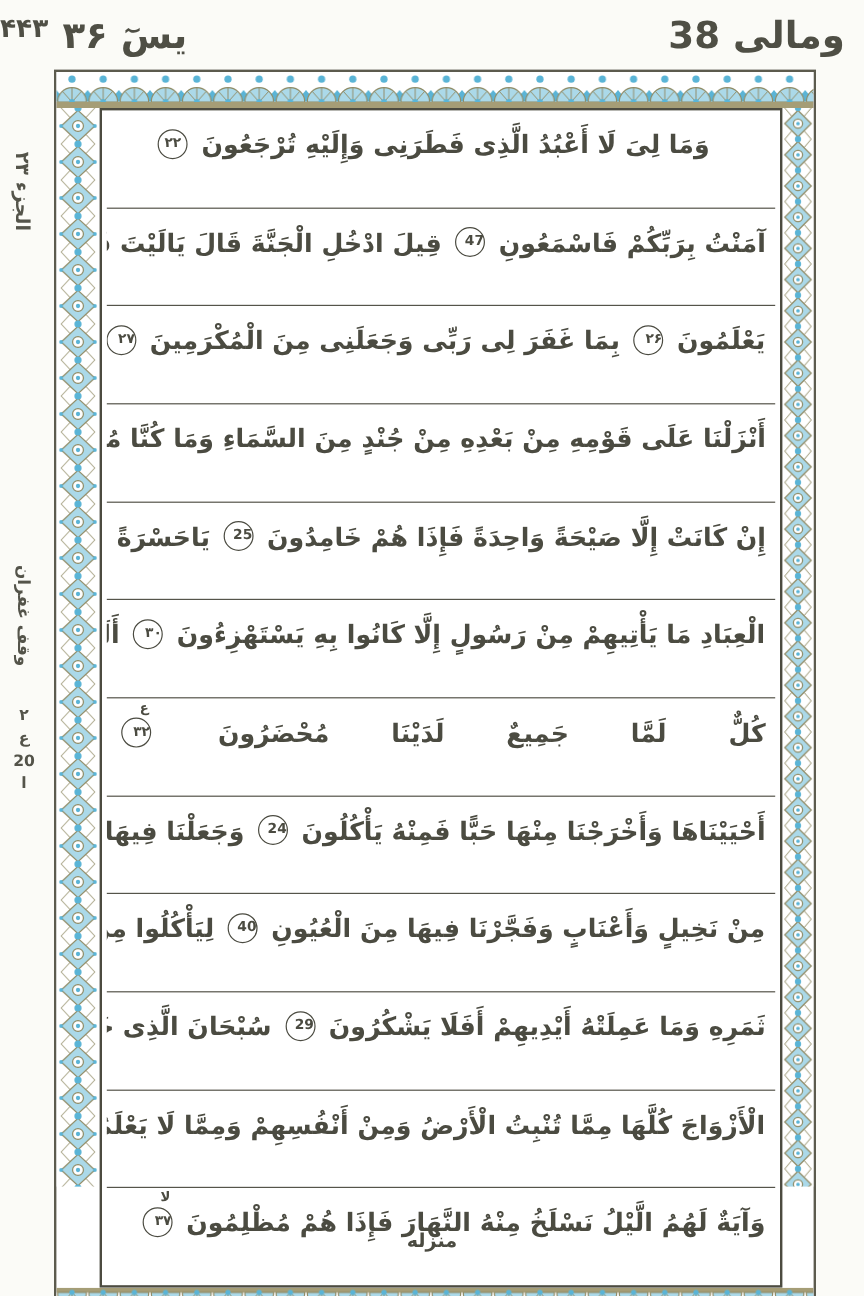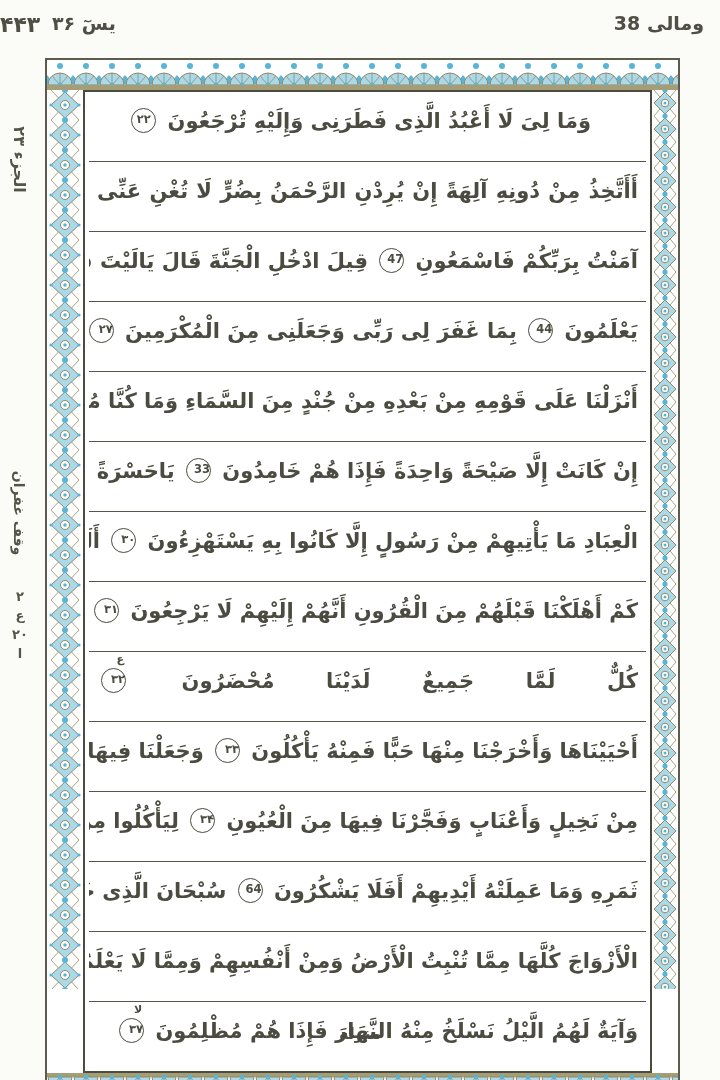--- a/index.html
+++ b/index.html
@@ -5,21 +5,21 @@
   html,body{margin:0;padding:0;}
   body{
     width:720px;height:1080px;position:relative;overflow:hidden;
     background:#fbfbf7;
     font-family:"DejaVu Sans", sans-serif;
     color:#4c4c42;
   }
   .page{position:absolute;inset:0;}
 
   
-  .hdr{position:absolute;top:12px;font-size:19px;font-weight:bold;color:#4f4f45;direction:rtl;white-space:nowrap;}
+  .hdr{position:absolute;top:12px;font-size:31px;font-weight:bold;color:#4f4f45;direction:rtl;white-space:nowrap;}
   .hdr-right{right:16px;}
   .hdr-center{left:0;right:0;text-align:left;font-size:22px;}
   .hdr-left{left:52px;}
 
   
   .frame{
     position:absolute;left:45px;top:58px;width:635px;height:1039px;
     box-sizing:border-box;border:2px solid #5c5b4e;background:#ffffff;
   }
   .bd{position:absolute;display:block;}
@@ -86,21 +86,21 @@
 
   <div class="hdr hdr-right">ومالى 38</div>
   <div class="hdr hdr-center">۴۴۳</div>
   <div class="hdr hdr-left">يسٓ ۳۶</div>
 
   <div class="mn mn-juz">الجزء ۲۳</div>
   <div class="mn mn-waqf">وقف غفران</div>
   <div class="mn mn-ruku">
       <div>۲</div>
       <div>ع</div>
-      <div>۲۰</div>
+      <div>20</div>
       <div>ا</div>
     </div>
 
   <div class="frame">
 
     <svg class="bd bd-top" xmlns="http://www.w3.org/2000/svg">
       <defs>
         <pattern id="ptTop" width="26" height="30" patternUnits="userSpaceOnUse">
           <rect width="26" height="30" fill="#ffffff"></rect>
           <circle cx="13" cy="6" r="3" fill="#5ab4d6"></circle>
@@ -156,31 +156,29 @@
           <circle cx="13" cy="13" r="1.5" fill="#5ab4d6"></circle>
           <circle cx="13" cy="0" r="2.6" fill="#5ab4d6"></circle>
           <circle cx="13" cy="26" r="2.6" fill="#5ab4d6"></circle>
         </pattern>
       </defs>
       <rect width="100%" height="100%" fill="url(#ptRight)"></rect>
     </svg>
 
     <div class="text-area">
         <div class="m-row center" dir="rtl"><span class="m-text">وَمَا لِىَ لَا أَعْبُدُ الَّذِى فَطَرَنِى وَإِلَيْهِ تُرْجَعُونَ</span> <span class="m-verse">۲۲</span> </div>
-        <div class="m-row" dir="rtl"><span class="m-text">أَأَتَّخِذُ مِنْ دُونِهِ آلِهَةً إِنْ يُرِدْنِ الرَّحْمَنُ بِضُرٍّ لَا تُغْنِ عَنِّى</span> </div>
         <div class="m-row" dir="rtl"><span class="m-text">آمَنْتُ بِرَبِّكُمْ فَاسْمَعُونِ</span> <span class="m-verse">47</span> <span class="m-text">قِيلَ ادْخُلِ الْجَنَّةَ قَالَ يَالَيْتَ قَوْمِى</span> </div>
-        <div class="m-row" dir="rtl"><span class="m-text">يَعْلَمُونَ</span> <span class="m-verse">44</span> <span class="m-text">بِمَا غَفَرَ لِى رَبِّى وَجَعَلَنِى مِنَ الْمُكْرَمِينَ</span> <span class="m-verse">۲۷</span>  </div>
+        <div class="m-row" dir="rtl"><span class="m-text">يَعْلَمُونَ</span> <span class="m-verse">۲۶</span> <span class="m-text">بِمَا غَفَرَ لِى رَبِّى وَجَعَلَنِى مِنَ الْمُكْرَمِينَ</span> <span class="m-verse">۲۷</span>  </div>
         <div class="m-row" dir="rtl"><span class="m-text">أَنْزَلْنَا عَلَى قَوْمِهِ مِنْ بَعْدِهِ مِنْ جُنْدٍ مِنَ السَّمَاءِ وَمَا كُنَّا مُنْزِلِينَ</span>  </div>
-        <div class="m-row" dir="rtl"><span class="m-text">إِنْ كَانَتْ إِلَّا صَيْحَةً وَاحِدَةً فَإِذَا هُمْ خَامِدُونَ</span> <span class="m-verse">33</span> <span class="m-text">يَاحَسْرَةً عَلَى</span> </div>
+        <div class="m-row" dir="rtl"><span class="m-text">إِنْ كَانَتْ إِلَّا صَيْحَةً وَاحِدَةً فَإِذَا هُمْ خَامِدُونَ</span> <span class="m-verse">25</span> <span class="m-text">يَاحَسْرَةً عَلَى</span> </div>
         <div class="m-row" dir="rtl"><span class="m-text">الْعِبَادِ مَا يَأْتِيهِمْ مِنْ رَسُولٍ إِلَّا كَانُوا بِهِ يَسْتَهْزِءُونَ</span> <span class="m-verse">۳۰</span> <span class="m-text">أَلَمْ يَرَوْا</span> </div>
-        <div class="m-row" dir="rtl"><span class="m-text">كَمْ أَهْلَكْنَا قَبْلَهُمْ مِنَ الْقُرُونِ أَنَّهُمْ إِلَيْهِمْ لَا يَرْجِعُونَ</span> <span class="m-verse">۳۱</span>  </div>
         <div class="m-row" dir="rtl"><span class="m-text">كُلٌّ لَمَّا جَمِيعٌ لَدَيْنَا مُحْضَرُونَ</span> <span class="m-verse">۳۲<span class="rk">ع</span></span>  </div>
-        <div class="m-row" dir="rtl"><span class="m-text">أَحْيَيْنَاهَا وَأَخْرَجْنَا مِنْهَا حَبًّا فَمِنْهُ يَأْكُلُونَ</span> <span class="m-verse">۳۳</span> <span class="m-text">وَجَعَلْنَا فِيهَا جَنَّاتٍ</span> </div>
-        <div class="m-row" dir="rtl"><span class="m-text">مِنْ نَخِيلٍ وَأَعْنَابٍ وَفَجَّرْنَا فِيهَا مِنَ الْعُيُونِ</span> <span class="m-verse">۳۴</span> <span class="m-text">لِيَأْكُلُوا مِنْ</span> </div>
-        <div class="m-row" dir="rtl"><span class="m-text">ثَمَرِهِ وَمَا عَمِلَتْهُ أَيْدِيهِمْ أَفَلَا يَشْكُرُونَ</span> <span class="m-verse">64</span> <span class="m-text">سُبْحَانَ الَّذِى خَلَقَ</span> </div>
+        <div class="m-row" dir="rtl"><span class="m-text">أَحْيَيْنَاهَا وَأَخْرَجْنَا مِنْهَا حَبًّا فَمِنْهُ يَأْكُلُونَ</span> <span class="m-verse">24</span> <span class="m-text">وَجَعَلْنَا فِيهَا جَنَّاتٍ</span> </div>
+        <div class="m-row" dir="rtl"><span class="m-text">مِنْ نَخِيلٍ وَأَعْنَابٍ وَفَجَّرْنَا فِيهَا مِنَ الْعُيُونِ</span> <span class="m-verse">40</span> <span class="m-text">لِيَأْكُلُوا مِنْ</span> </div>
+        <div class="m-row" dir="rtl"><span class="m-text">ثَمَرِهِ وَمَا عَمِلَتْهُ أَيْدِيهِمْ أَفَلَا يَشْكُرُونَ</span> <span class="m-verse">29</span> <span class="m-text">سُبْحَانَ الَّذِى خَلَقَ</span> </div>
         <div class="m-row" dir="rtl"><span class="m-text">الْأَزْوَاجَ كُلَّهَا مِمَّا تُنْبِتُ الْأَرْضُ وَمِنْ أَنْفُسِهِمْ وَمِمَّا لَا يَعْلَمُونَ</span>  </div>
         <div class="m-row right" dir="rtl"><span class="m-text">وَآيَةٌ لَهُمُ الَّيْلُ نَسْلَخُ مِنْهُ النَّهَارَ فَإِذَا هُمْ مُظْلِمُونَ</span> <span class="m-verse">۳۷<span class="rk">لا</span></span> </div>
       </div>
   </div>
 
   <div class="catchword">منزله</div>
 
 </div>
 
 </body></html>

